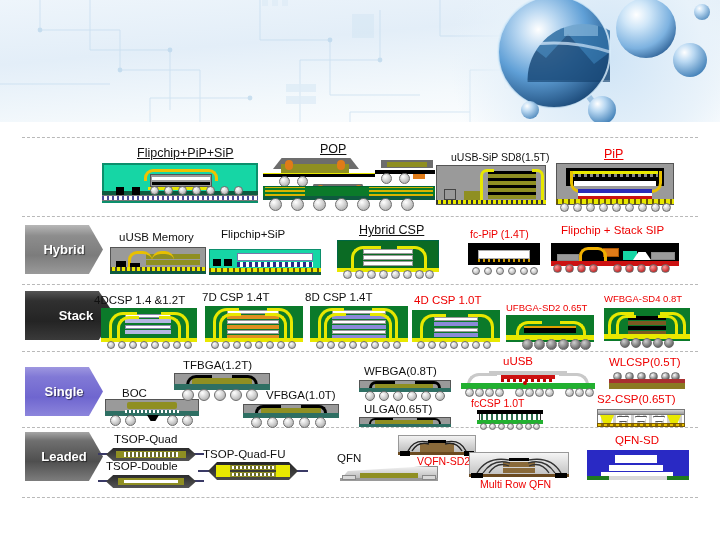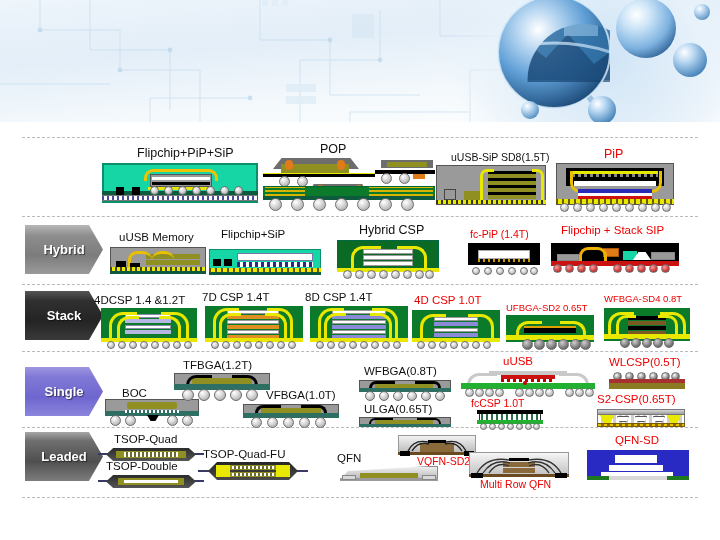--- a/index.html
+++ b/index.html
@@ -29,27 +29,27 @@
 
   
   .cat{position:absolute;left:25px;width:78px;height:49px;
     display:flex;align-items:center;justify-content:center;
     color:#ffffff;font-size:13px;font-weight:bold;
     clip-path:polygon(0 0,82% 0,100% 50%,82% 100%,0 100%);
     text-shadow:1px 1px 1px rgba(0,0,0,.55);}
   .cat.purple{background:linear-gradient(180deg,#c0bbe8 0%,#9a93dd 22%,#8a82d6 60%,#a49ce2 100%);}
   .cat.purple2{background:linear-gradient(180deg,#9e97e0 0%,#8179d6 20%,#6f66cf 62%,#8c85dc 100%);}
   .cat.gray{background:linear-gradient(180deg,#b7b7b7 0%,#8d8d8d 22%,#7c7c7c 62%,#9a9a9a 100%);}
-  .cat.dark{background:linear-gradient(180deg,#555555 0%,#303030 20%,#242424 62%,#3a3a3a 100%);}
+  .cat.dark{background:linear-gradient(180deg,#555555 0%,#303030 20%,#242424 62%,#3a3a3a 100%);padding-left:12px;}
   .cat.gray2{background:linear-gradient(180deg,#a6a6a6 0%,#6f6f6f 18%,#4f4f4f 60%,#7d7d7d 100%);}
 
   
   .lbl{position:absolute;white-space:nowrap;color:#111111;line-height:1;}
   .lbl.red{color:#ee0000;}
-  .lbl.s14{font-size:12.5px;}
+  .lbl.s14{font-size:12.5px;text-decoration:underline;}
   .lbl.s13{font-size:11.5px;}
   .lbl.s12{font-size:10.5px;}
   .lbl.s11{font-size:9.5px;}
 
   
   .pkg{position:absolute;}
   .pkg *{position:absolute;box-sizing:border-box;}                  
   .subdk{background:#0e5a3f;}
   .mold{background:#9a9a9a;}                 
   .moldd{background:#6d6d6d;}

